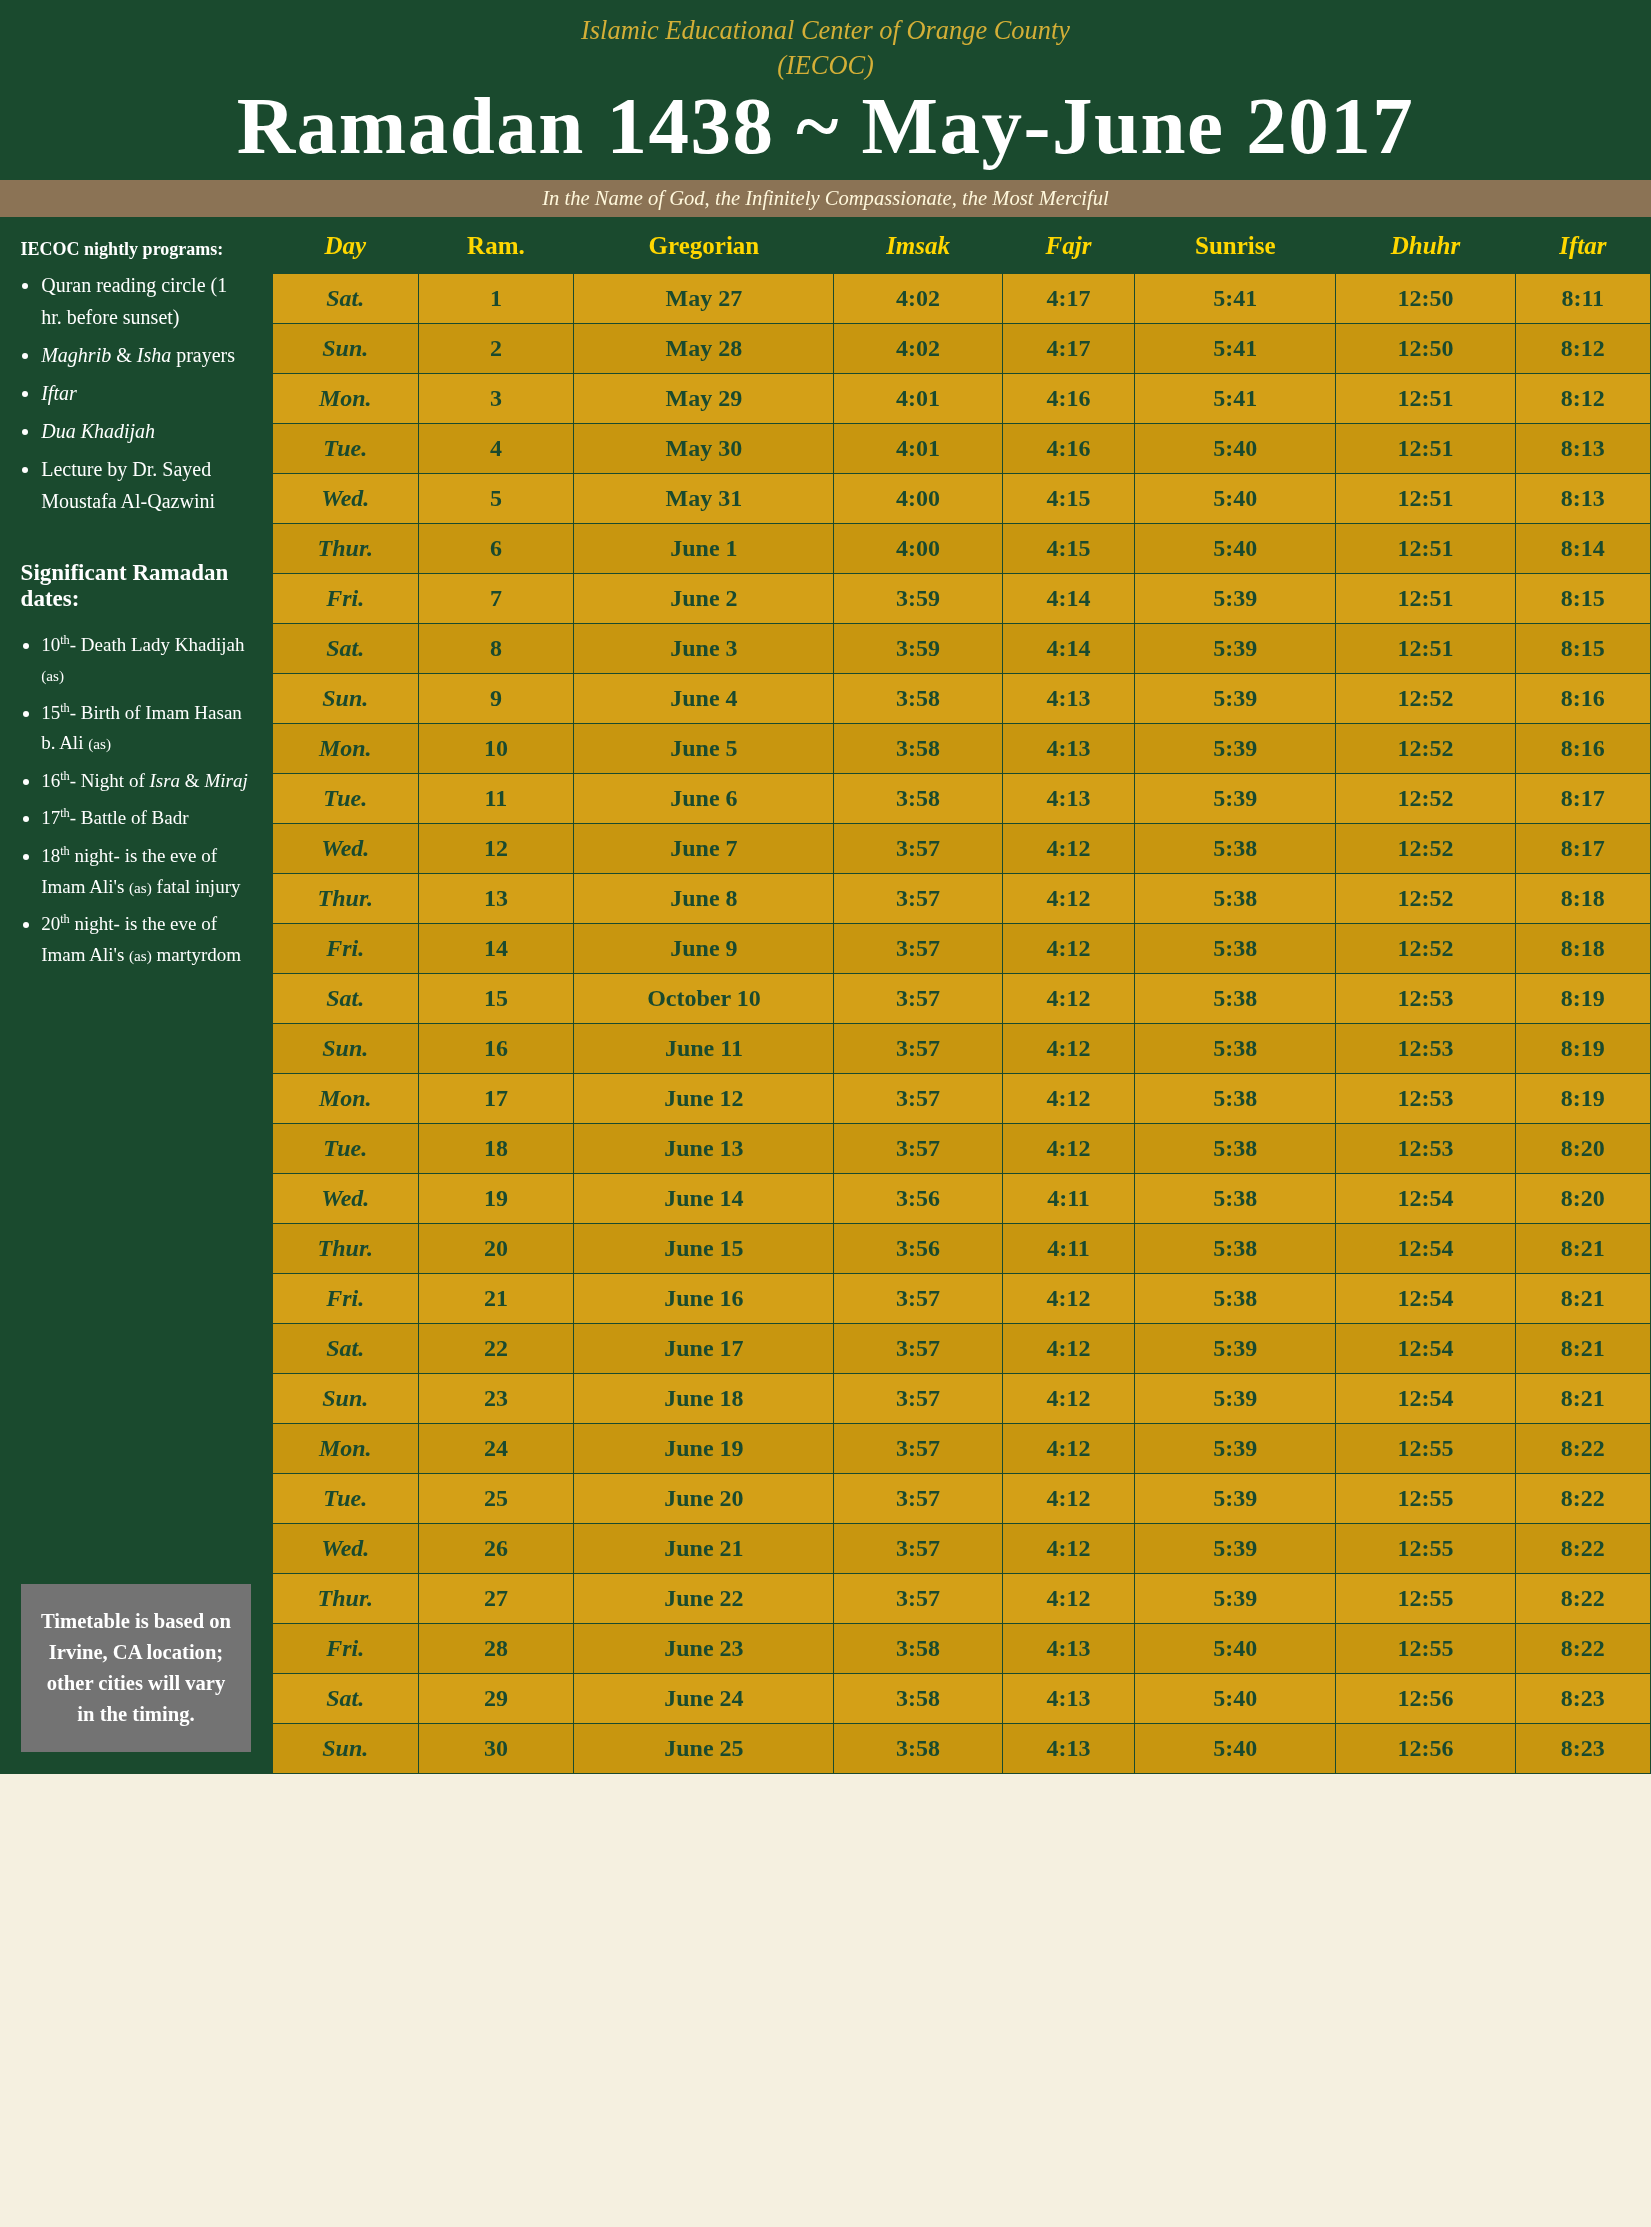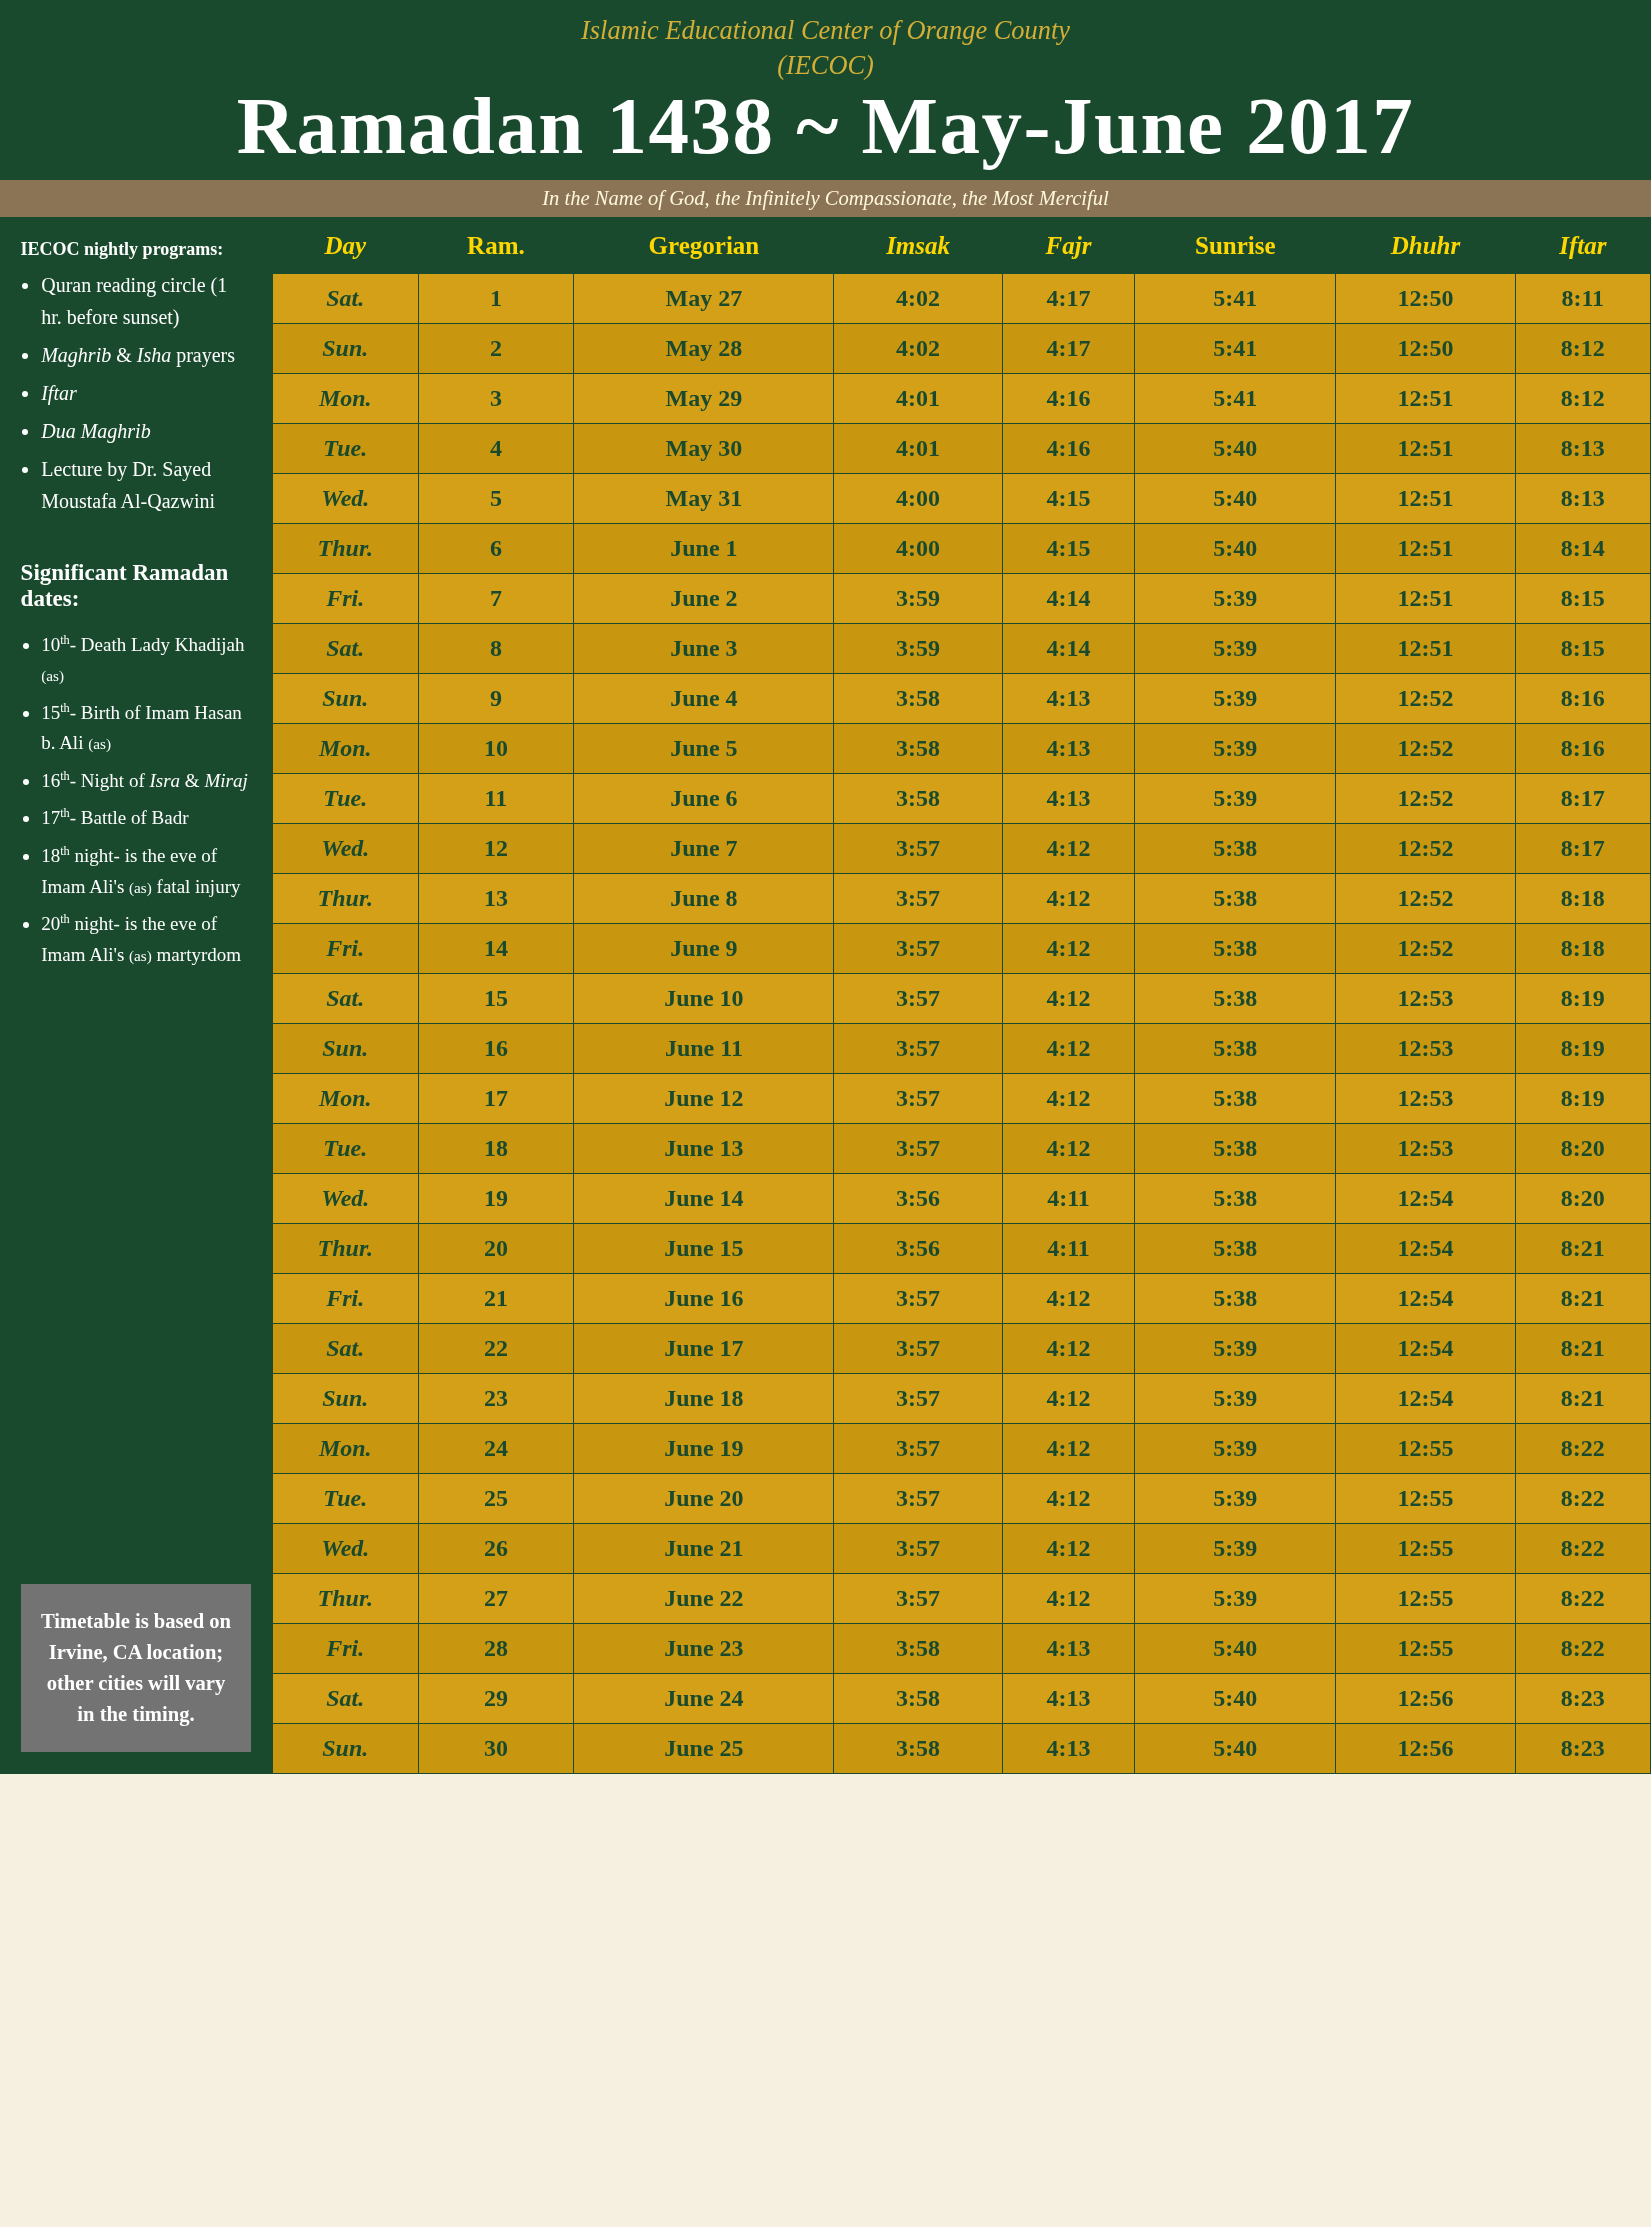--- a/index.html
+++ b/index.html
@@ -167,21 +167,21 @@
 
 <div class="main-content">
 
   <div class="sidebar">
     <div class="sidebar-programs">
       <h3>IECOC nightly programs:</h3>
       <ul>
         <li>Quran reading circle (1 hr. before sunset)</li>
         <li><span class="italic">Maghrib</span> &amp; <span class="italic">Isha</span> prayers</li>
         <li><span class="italic">Iftar</span></li>
-        <li><span class="italic">Dua Maghrib</span></li>
+        <li><span class="italic">Dua Khadijah</span></li>
         <li>Lecture by Dr. Sayed Moustafa Al-Qazwini</li>
       </ul>
     </div>
 
     <div class="sidebar-dates">
       <h3>Significant Ramadan dates:</h3>
       <ul>
         <li>10<sup>th</sup>- Death Lady Khadijah <span style="font-size:0.8em">(as)</span></li>
         <li>15<sup>th</sup>- Birth of Imam Hasan b. Ali <span style="font-size:0.8em">(as)</span></li>
         <li>16<sup>th</sup>- Night of <span class="italic">Isra</span> &amp; <span class="italic">Miraj</span></li>
@@ -345,21 +345,21 @@
             <td>June 9</td>
             <td>3:57</td>
             <td>4:12</td>
             <td>5:38</td>
             <td>12:52</td>
             <td>8:18</td>
           </tr>
           <tr>
             <td>Sat.</td>
             <td>15</td>
-            <td>June 10</td>
+            <td>October 10</td>
             <td>3:57</td>
             <td>4:12</td>
             <td>5:38</td>
             <td>12:53</td>
             <td>8:19</td>
           </tr>
           <tr>
             <td>Sun.</td>
             <td>16</td>
             <td>June 11</td>

